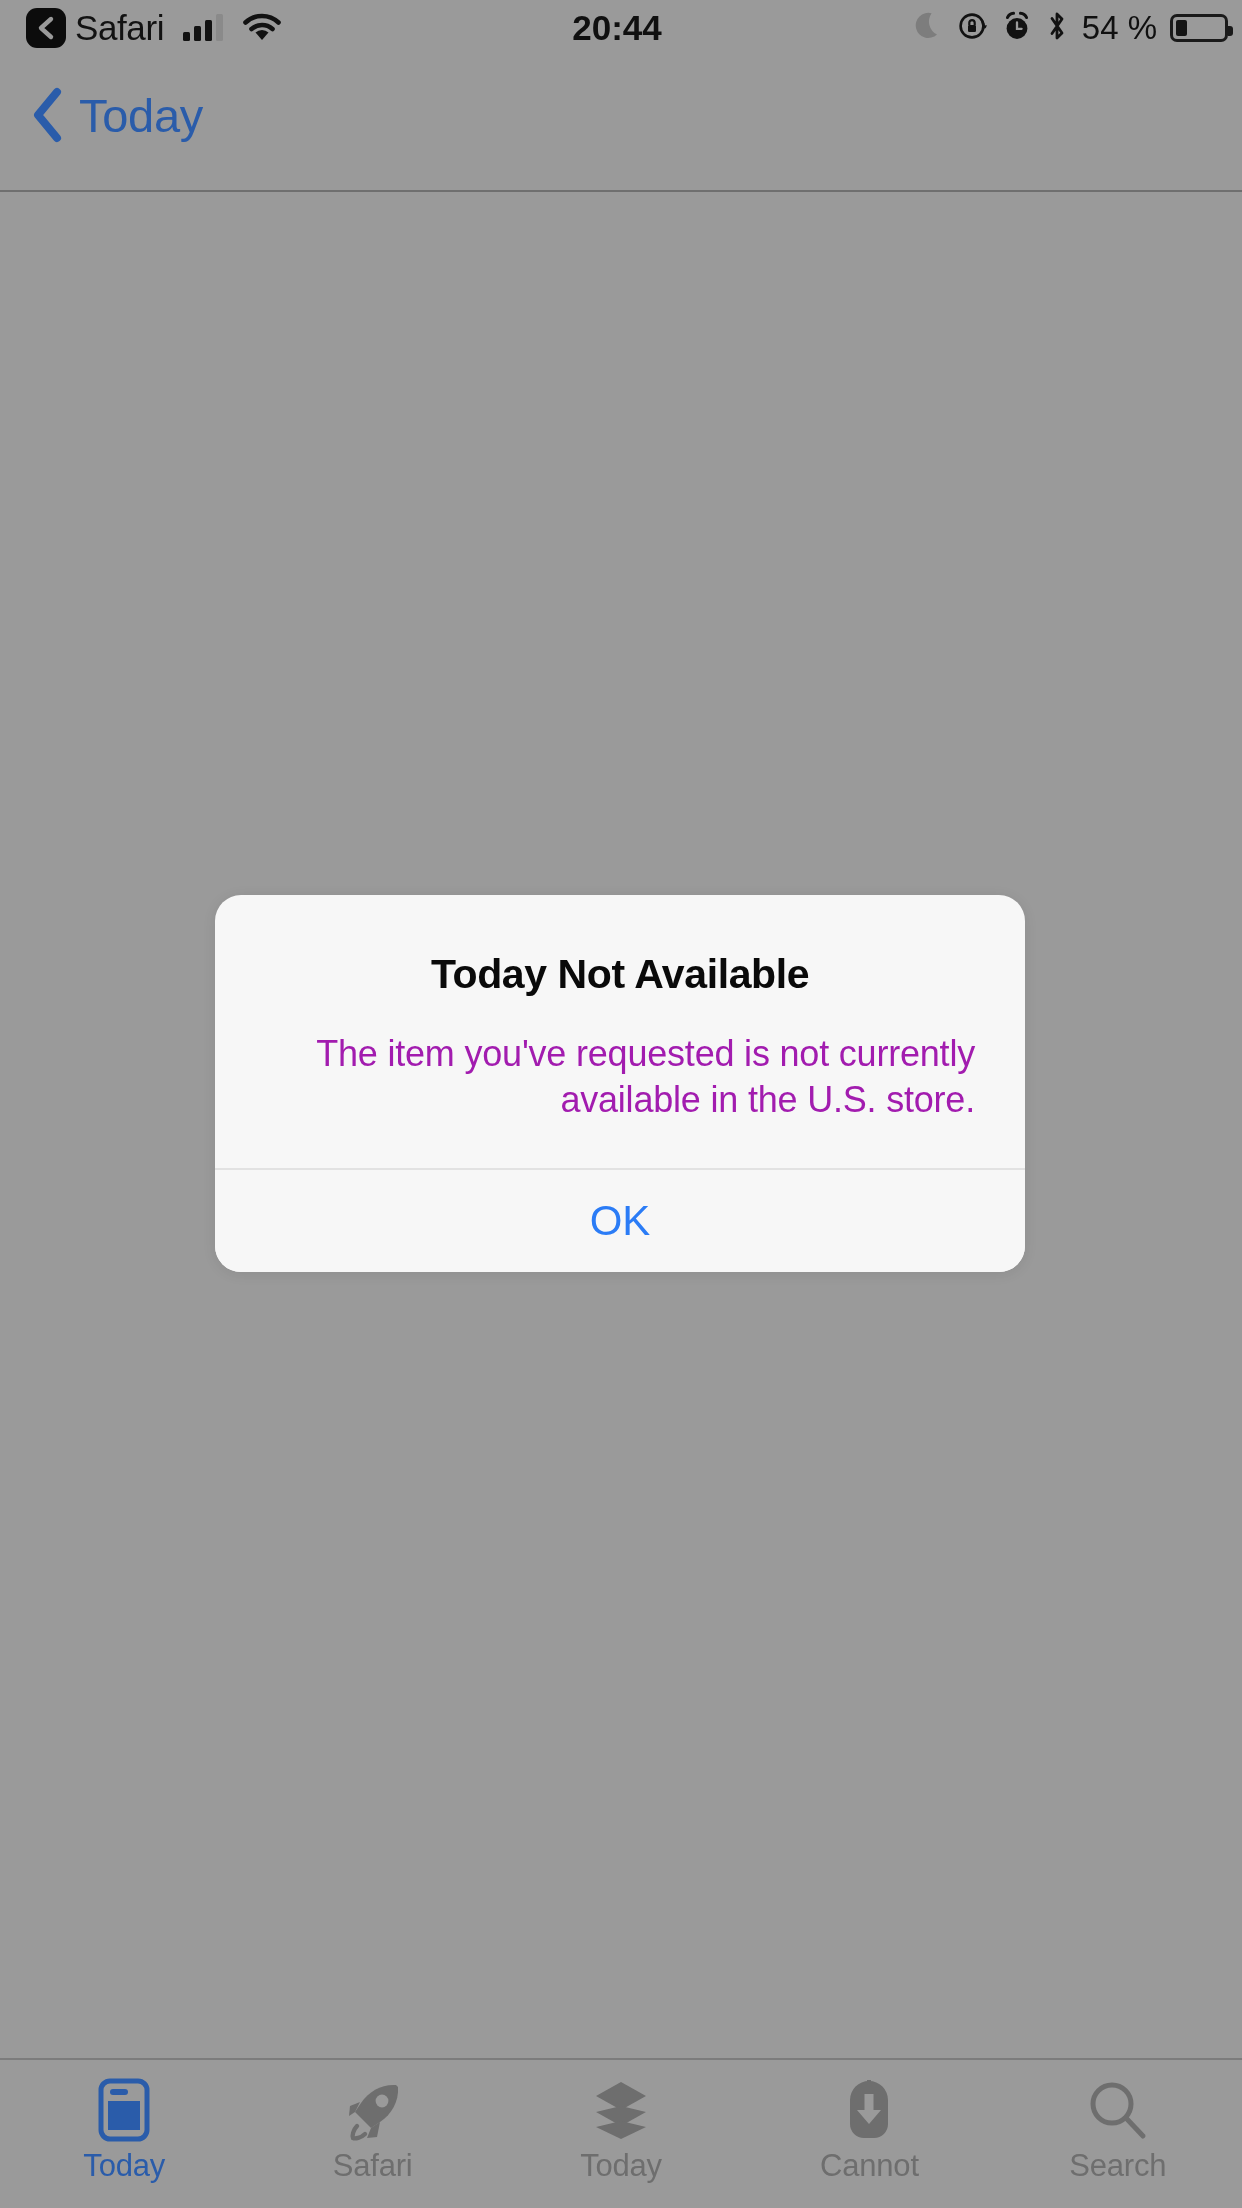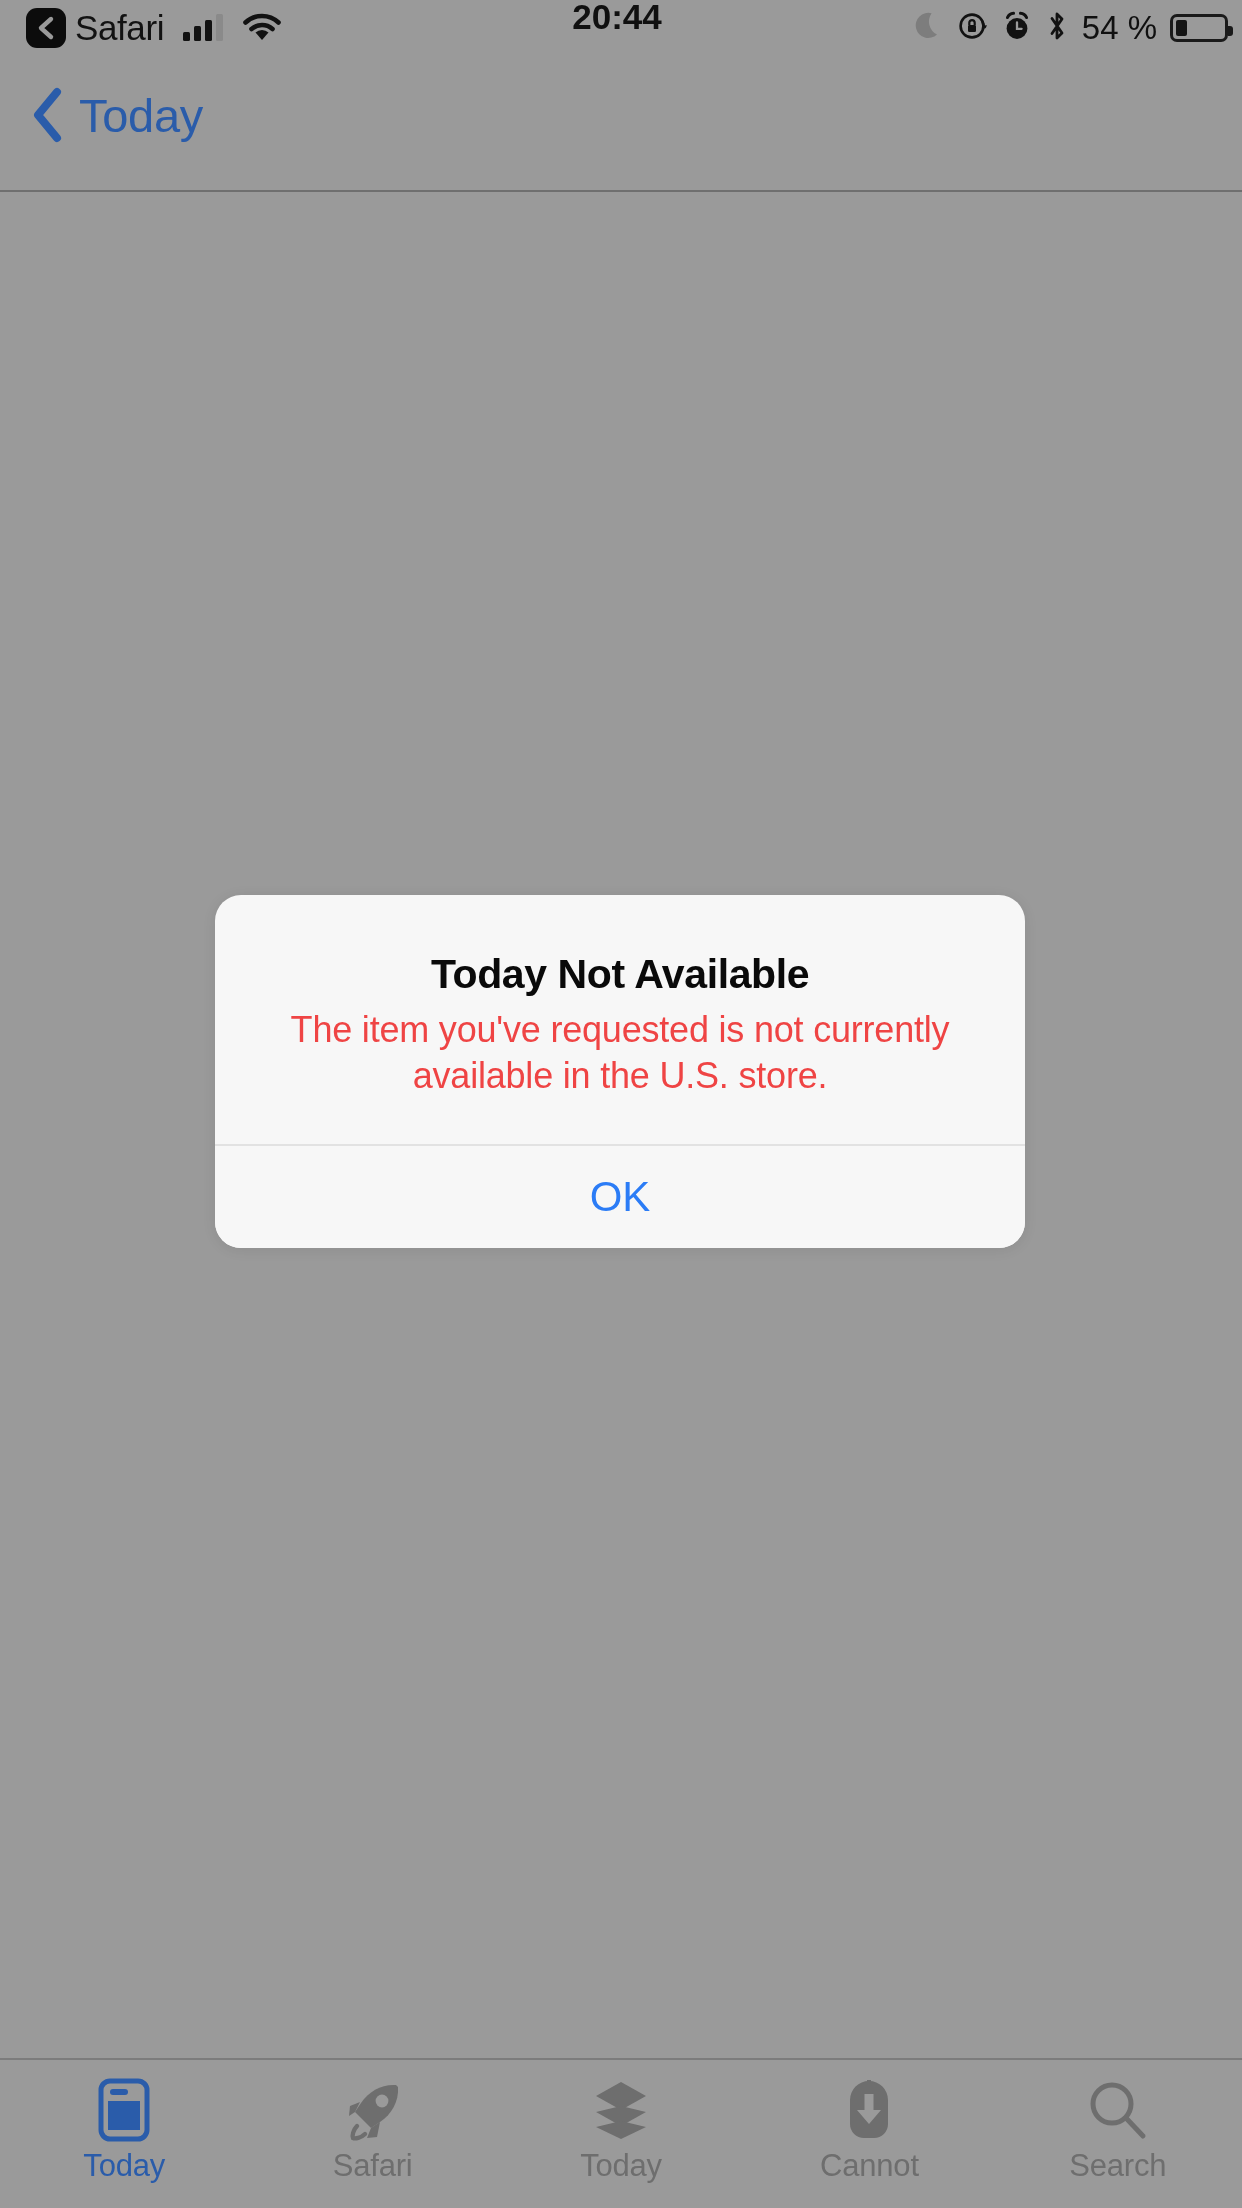--- a/index.html
+++ b/index.html
@@ -39,21 +39,21 @@
   }
   .signal i{ display:block; width:7px; background:#121212; border-radius:1.5px; }
   .signal i:nth-child(1){ height:9px; }
   .signal i:nth-child(2){ height:15px; }
   .signal i:nth-child(3){ height:21px; }
   .signal i:nth-child(4){ height:27px; background:#8a8a8a; }
   .wifi{ margin-left:10px; position:relative; top:1px; }
 
   .sb-center{
     position:absolute; left:0; right:0; top:0; height:56px;
-    display:flex; align-items:flex-start; justify-content:center;
+    display:flex; align-items:center; justify-content:center;
     pointer-events:none;
   }
   .sb-time{
     font-size:35px; font-weight:600; color:#101010; letter-spacing:0px;
     line-height:1; position:relative; top:-1px; left:-4px;
   }
 
   .sb-right{
     position:absolute; right:14px; top:0; height:56px;
     display:flex; align-items:center; gap:13px;
@@ -116,23 +116,24 @@
   }
   #alert-body{
     padding:56px 44px 44px 44px;
     text-align:center;
   }
   #alert-title{
     font-size:41px; font-weight:bold; color:#0a0a0a;
     letter-spacing:-0.4px; line-height:1.16;
   }
   #alert-message{
-    margin-top:8px;
-    font-size:36px; color:#ef4444; letter-spacing:-0.2px; line-height:1.30;
+    margin-top:32px;
+    font-size:36px; color:#a21caf; letter-spacing:-0.2px; line-height:1.30;
     padding:0 6px 0 6px;
+    text-align:right;
   }
   #alert-actions{
     border-top:2px solid #e2e2e2;
     background:#f7f7f7;
   }
   #alert-ok-button{
     height:102px;
     display:flex; align-items:center; justify-content:center;
     cursor:pointer;
   }

